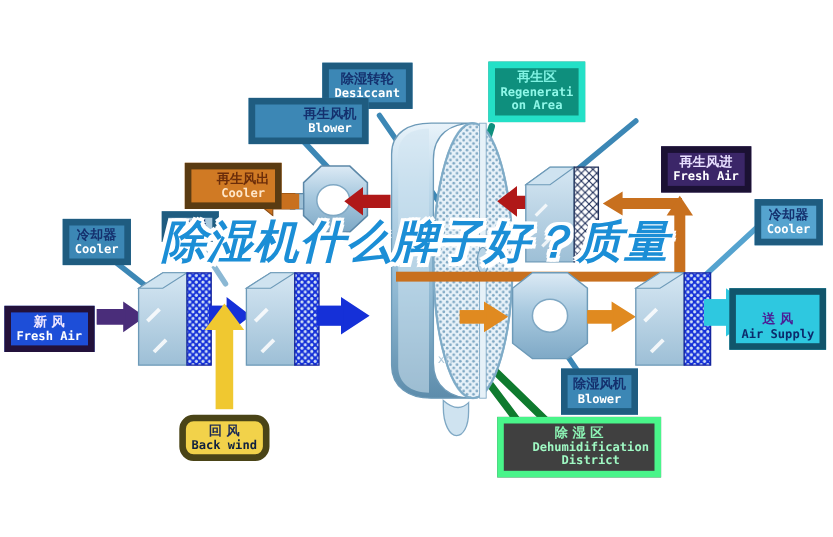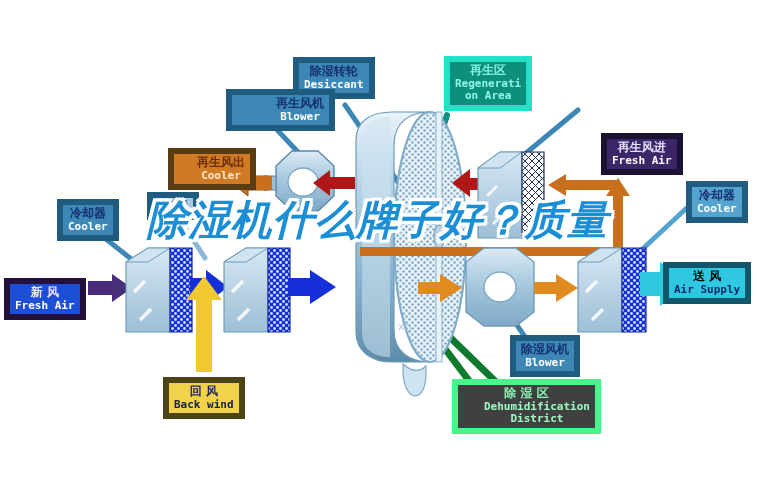--- a/index.html
+++ b/index.html
@@ -89,30 +89,31 @@
     background:#1d4ed8;
     border-color:#23113b;
   }
   .lbl.purple2 .cn{ color:#efe6ff; }
   .lbl.purple2 .en{ color:#ffffff; }
 
   
   .lbl.yellow{
     background:#f2d24a;
     border-color:#4a4417;
+    border-radius:13px;
   }
   .lbl.yellow .cn{ color:#1c2a55; }
   .lbl.yellow .en{ color:#10213f; }
 
   
   .lbl.cyan{
     background:#2ec8e0;
     border-color:#11556b;
   }
-  .lbl.cyan .cn{ color:#000000; }
+  .lbl.cyan .cn{ color:#4c1d95;margin-top:14px; }
   .lbl.cyan .en{ color:#0c2a6b; }
 
   
   .lbl.green{
     background:#404040;
     border-color:#49f58a;
   }
   .lbl.green .cn{ color:#8df5b5; }
   .lbl.green .en{ color:#9ff8c3;padding-left:21px; }
 

